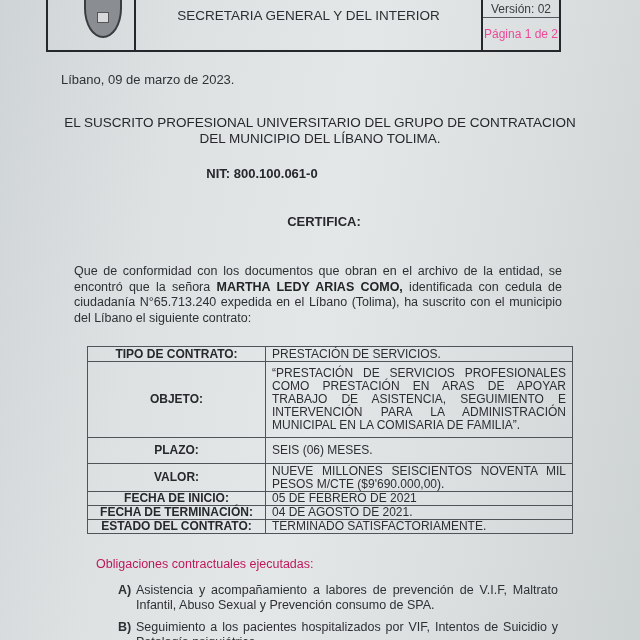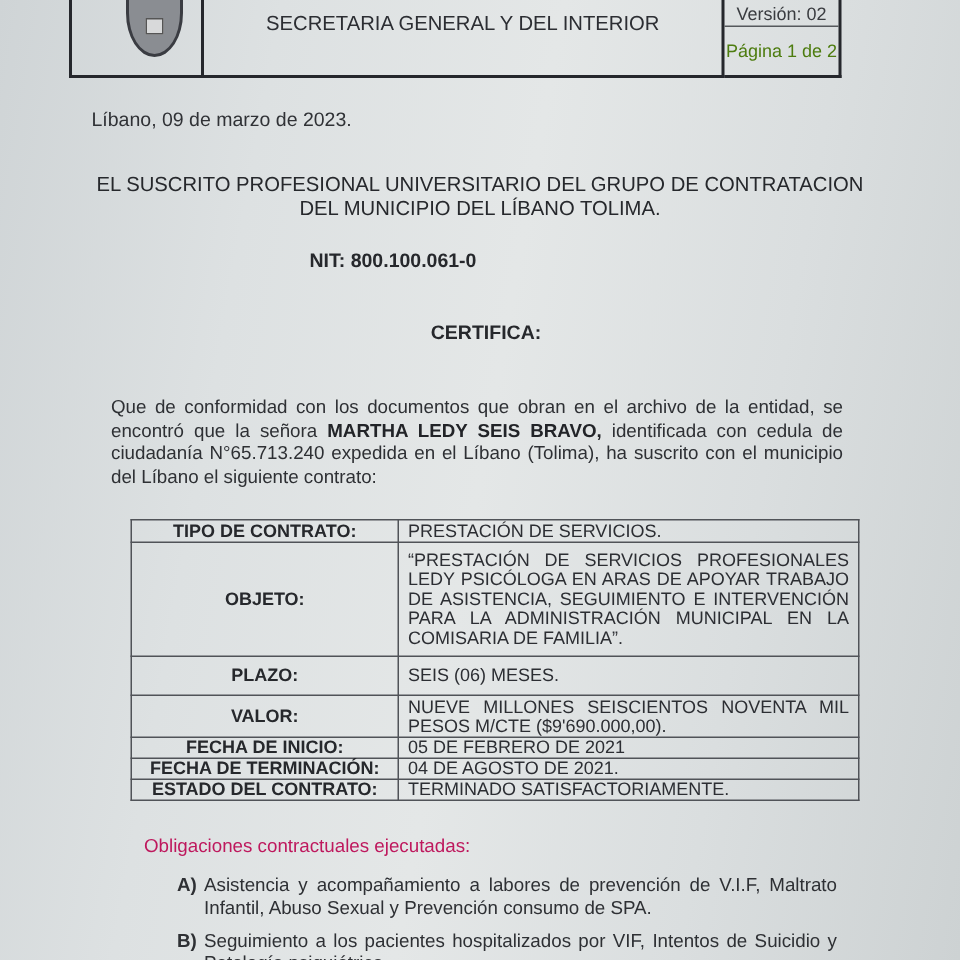--- a/index.html
+++ b/index.html
@@ -20,21 +20,21 @@
   .hdr .title-cell { position:absolute; left:88px; top:0; right:0; height:100%;
     text-align:center; font-size:13.5px; line-height:16px; color:#2c2e33; }
   .hdr .title-cell .l1 { position:absolute; top:16px; width:100%; }
   .hdr .title-cell .l2 { position:absolute; top:32px; width:100%; }
   .ver {
     position:absolute; left:483px; top:-8px; width:78px; height:60px;
     border:2px solid #25272c; border-left:none; border-top:none; box-sizing:border-box;
   }
   .ver .v1 { position:absolute; top:0; left:0; right:0; height:26px; border-bottom:1.5px solid #55585c;
     font-size:12px; text-align:center; line-height:26px; padding-top:4px; box-sizing:border-box; color:#3a3c40; }
-  .ver .v2 { position:absolute; top:27px; left:0; right:0; height:31px; font-size:12px; text-align:center; line-height:31px; color:#4d7c0f; }
+  .ver .v2 { position:absolute; top:27px; left:0; right:0; height:31px; font-size:12px; text-align:center; line-height:31px; color:#ec4899; }
 
   .logo {
     position:absolute; left:36px; top:4px; width:34px; height:38px;
     background:#8a8d92; border:2px solid #3a3c42;
     border-radius: 4px 4px 50% 50% / 4px 4px 70% 70%;
   }
   .logo .inner { position:absolute; left:11px; top:14px; width:10px; height:9px; background:#d8d9da; border:1px solid #555; }
 
   .date { left:61px; top:72px; font-size:13px; color:#303236; }
   .head1 { left:0; width:640px; top:115px; text-align:center; font-size:13.5px; font-weight:normal; line-height:16px; color:#26282c; }
@@ -80,31 +80,31 @@
 <div class="abs date">Líbano, 09 de marzo de 2023.</div>
 
 <div class="abs head1">
   <div>EL SUSCRITO PROFESIONAL UNIVERSITARIO DEL GRUPO DE CONTRATACION</div>
   <div>DEL MUNICIPIO DEL LÍBANO TOLIMA.</div>
 </div>
 
 <div class="abs nit">NIT: 800.100.061-0</div>
 <div class="abs cert">CERTIFICA:</div>
 
-<div class="abs para"><span>Que de conformidad con los documentos que obran en el archivo de la entidad, se encontró que la señora </span><b>MARTHA LEDY SEIS BRAVO,</b><span> identificada con cedula de ciudadanía  N°65.713.240 expedida en el Líbano (Tolima), ha suscrito con el municipio del Líbano el siguiente contrato:</span></div>
+<div class="abs para"><span>Que de conformidad con los documentos que obran en el archivo de la entidad, se encontró que la señora </span><b>MARTHA LEDY ARIAS COMO,</b><span> identificada con cedula de ciudadanía  N°65.713.240 expedida en el Líbano (Tolima), ha suscrito con el municipio del Líbano el siguiente contrato:</span></div>
 
 <table class="ctable">
   <tbody>
       <tr style="height:15px">
     <td class="k">TIPO DE CONTRATO:</td>
     <td class="v">PRESTACIÓN DE SERVICIOS.</td>
   </tr>
   <tr style="height:76px">
     <td class="k">OBJETO:</td>
-    <td class="v">“PRESTACIÓN DE SERVICIOS PROFESIONALES LEDY PSICÓLOGA EN ARAS DE APOYAR TRABAJO DE ASISTENCIA, SEGUIMIENTO E INTERVENCIÓN PARA LA ADMINISTRACIÓN MUNICIPAL EN LA COMISARIA DE FAMILIA”.</td>
+    <td class="v">“PRESTACIÓN DE SERVICIOS PROFESIONALES COMO PRESTACIÓN EN ARAS DE APOYAR TRABAJO DE ASISTENCIA, SEGUIMIENTO E INTERVENCIÓN PARA LA ADMINISTRACIÓN MUNICIPAL EN LA COMISARIA DE FAMILIA”.</td>
   </tr>
   <tr style="height:26px">
     <td class="k">PLAZO:</td>
     <td class="v">SEIS (06) MESES.</td>
   </tr>
   <tr style="height:28px">
     <td class="k">VALOR:</td>
     <td class="v">NUEVE MILLONES SEISCIENTOS NOVENTA MIL PESOS M/CTE ($9'690.000,00).</td>
   </tr>
   <tr style="height:14px">

